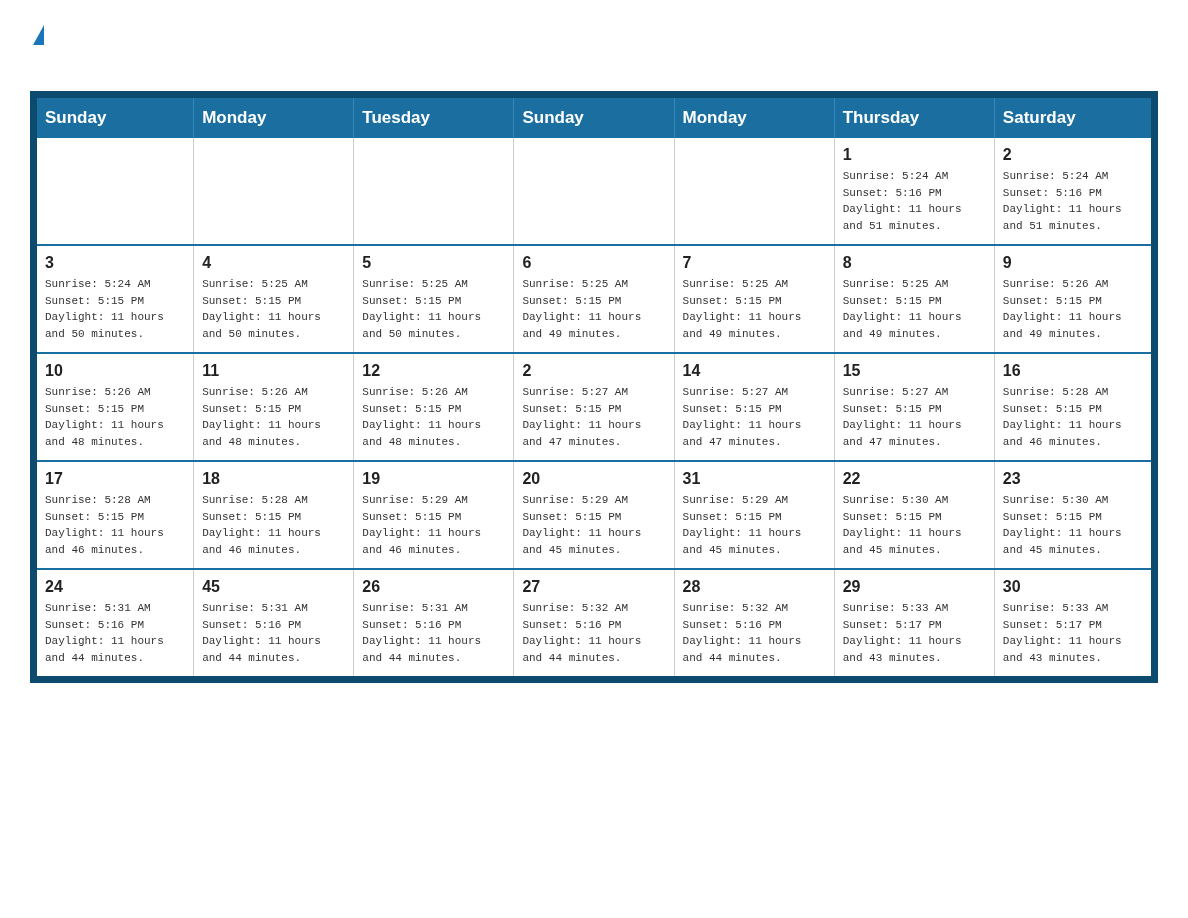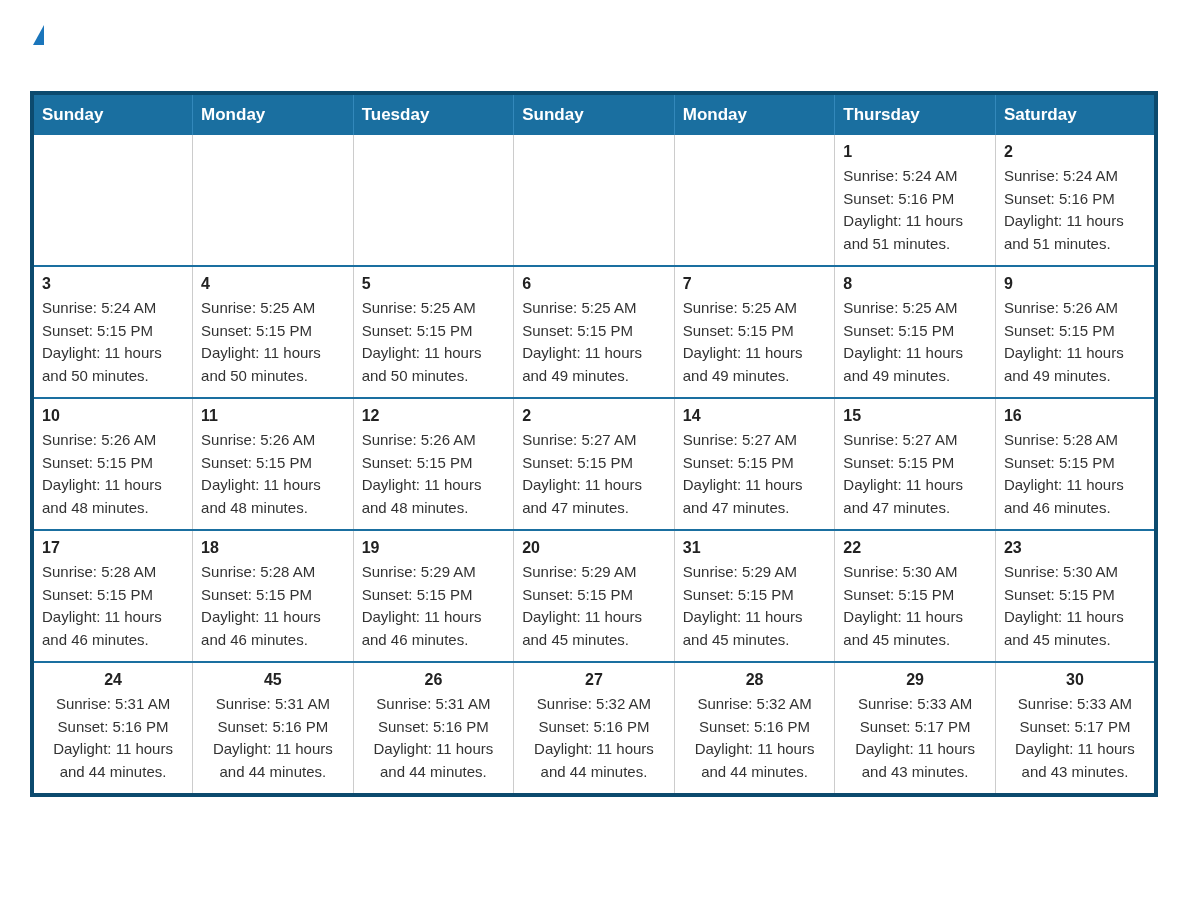--- a/index.html
+++ b/index.html
@@ -32,21 +32,21 @@
       line-height: 1.1;
     }
     .location-title {
       font-size: 22px;
       color: #444444;
       margin-top: 4px;
     }
     .calendar-table {
       width: 100%;
       border-collapse: collapse;
-      border: 4px solid #0c4a6e;
+      border: 7px solid #0c4a6e;
       margin-top: 44px;
     }
     .calendar-table th {
       background-color: #1a6fa0;
       color: #ffffff;
       font-size: 17px;
       font-weight: bold;
       padding: 10px 8px;
       text-align: left;
       border-right: 1px solid #3388bb;
@@ -63,32 +63,32 @@
       font-size: 13px;
       color: #333333;
       background: #ffffff;
       min-height: 100px;
     }
     .calendar-table td:last-child {
       border-right: none;
     }
     .calendar-table tr:last-child td {
       border-bottom: none;
-      text-align: center;
     }
     .day-number {
       font-size: 16px;
       font-weight: bold;
       color: #222222;
       margin-bottom: 4px;
     }
     .day-info {
-      font-size: 15px;
+      font-size: 11px;
       color: #333333;
       line-height: 1.5;
+      font-family: Liberation Mono, monospace;
     }
     .empty-cell {
       background: #f9f9f9;
     }
     .logo-line1 {
       display: flex;
       align-items: center;
     }
   </style>
 </head>

